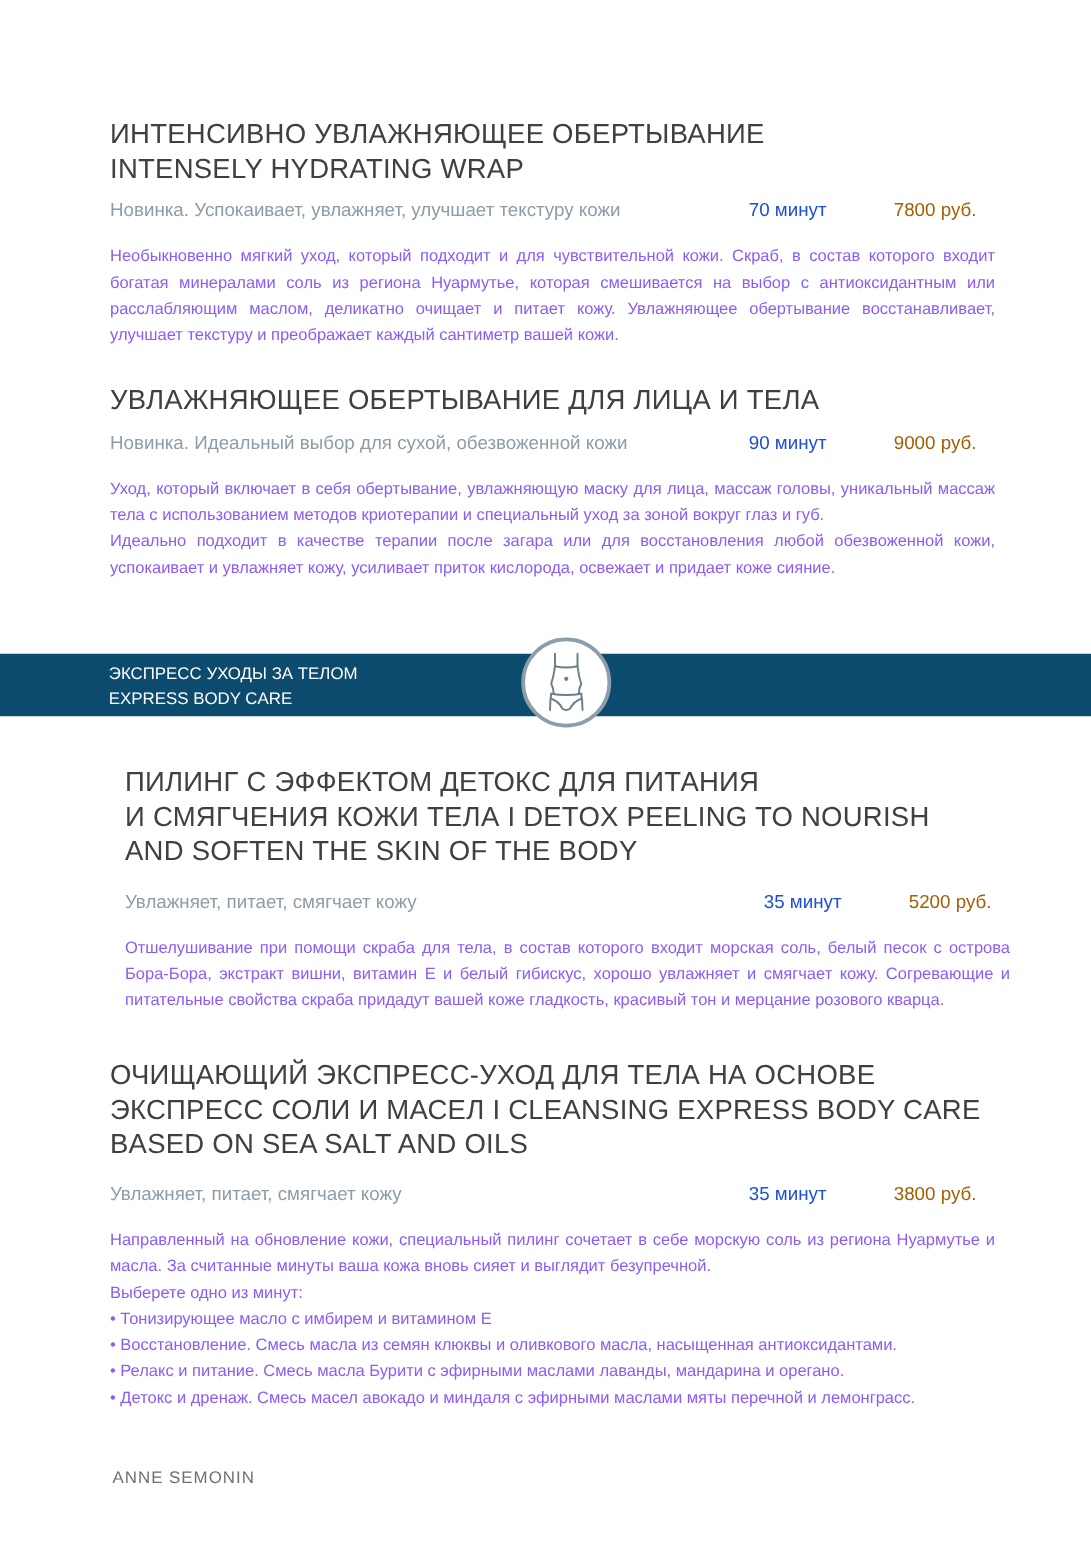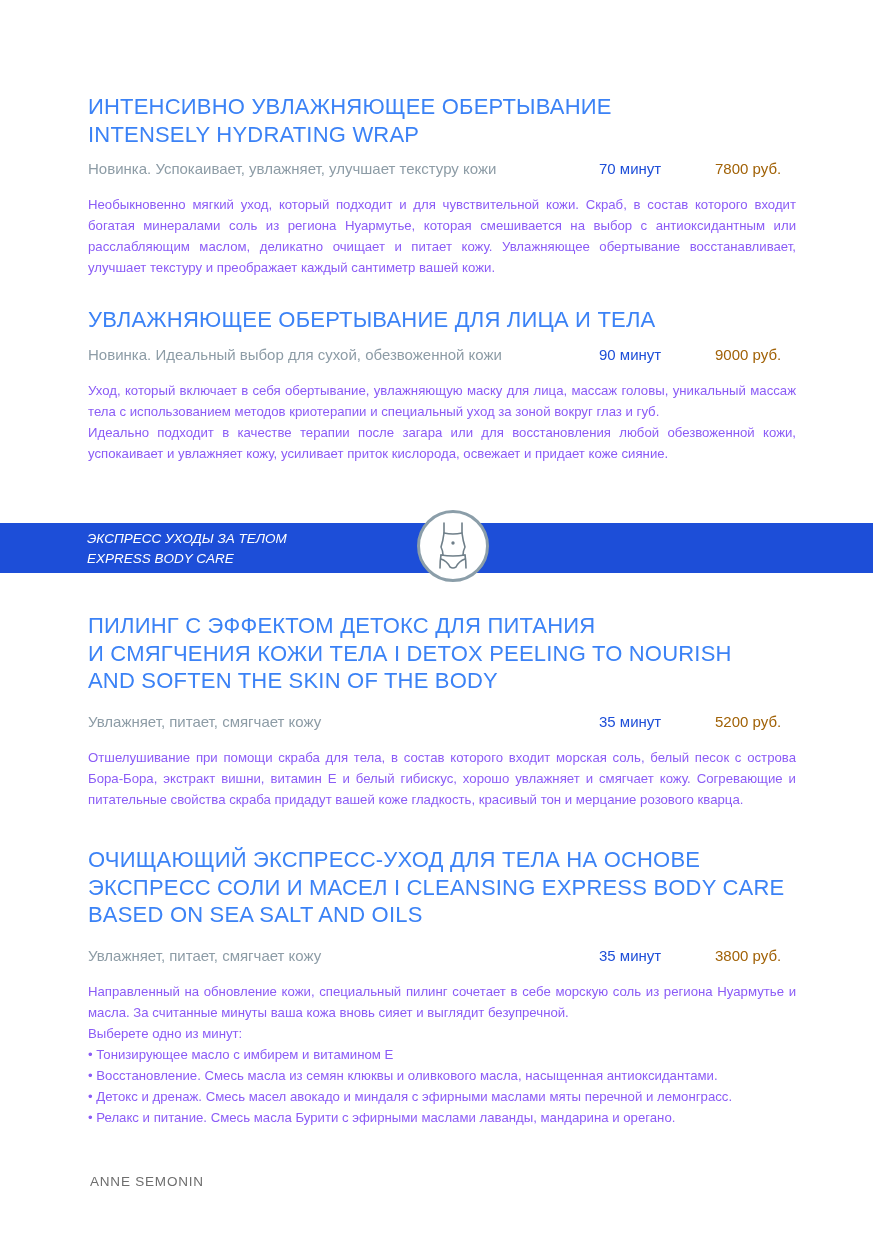--- a/index.html
+++ b/index.html
@@ -1,28 +1,28 @@
 <!DOCTYPE html>
 <html><head>
   <meta charset="utf-8">
   <style>
     * { box-sizing: border-box; margin: 0; padding: 0; }
     html, body { width: 873px; height: 1240px; background: #ffffff; overflow: hidden; }
     body { position: relative; font-family: "Liberation Sans", sans-serif; color: #3a3a3a; }
     .section { position: absolute; left: 88px; width: 708px; }
-    .title { color: #3b82f6; font-size: 22px; line-height: 27.5px; letter-spacing: 0.2px; font-weight: normal; }
+    .title { color: #404040; font-size: 22px; line-height: 27.5px; letter-spacing: 0.2px; font-weight: normal; }
     .title-line { display: block; white-space: nowrap; }
     .meta { position: relative; height: 22px; font-size: 15px; margin-top: 12px; }
     .meta .subtitle { position: absolute; left: 0; top: 0; color: #8d9ca6; white-space: nowrap; }
     .meta .duration { position: absolute; left: 511px; top: 0; color: #1d4ed8; white-space: nowrap; }
     .meta .price { position: absolute; left: 627px; top: 0; color: #a16207; white-space: nowrap; }
     .desc { margin-top: 10px; font-size: 13.2px; line-height: 21px; color: #8b5cf6; text-align: justify; }
     .desc p { display: block; }
     .desc .last { text-align-last: left; }
-    .band { position: absolute; left: 0; top: 523px; width: 873px; height: 50px; background: #1d4ed8; font-style: italic; }
+    .band { position: absolute; left: 0; top: 523px; width: 873px; height: 50px; background: #0c4a6e; }
     .band-text { position: absolute; left: 87px; top: 6px; color: #ffffff; font-size: 13.5px; line-height: 20px; }
     .band-icon { position: absolute; left: 417px; top: -13px; width: 72px; height: 72px; border-radius: 50%; background: #ffffff; border: 3px solid #8b9ea9; display: flex; align-items: center; justify-content: center; }
     .footer { position: absolute; left: 90px; top: 1174px; font-size: 13.5px; letter-spacing: 0.8px; color: #6e6e6e; }
     ul.oils { list-style: none; }
   </style>
 </head>
 <body>
 
 <section class="section" style="top:93px;">
   <h2 class="title">
@@ -66,21 +66,21 @@
       <path d="M13 12 Q22 14 31 12"></path>
       <circle cx="22" cy="22" r="0.9" fill="#6f7f89"></circle>
       <path d="M10 34 Q22 36 34 34"></path>
       <path d="M10 34 Q9 40 9 47"></path>
       <path d="M34 34 Q35 40 35 47"></path>
       <path d="M10 38 Q16 40 19 46 Q22 48 25 46 Q28 40 34 38"></path>
     </svg>
   </div>
 </div>
 
-<section class="section" style="top:612px;">
+<section class="section" style="top:612px;margin-left:12px;">
   <h2 class="title">
     <span class="title-line">ПИЛИНГ С ЭФФЕКТОМ ДЕТОКС ДЛЯ ПИТАНИЯ</span>
     <span class="title-line">И СМЯГЧЕНИЯ КОЖИ ТЕЛА  I  DETOX PEELING TO NOURISH</span>
     <span class="title-line">AND SOFTEN THE SKIN OF THE BODY</span>
   </h2>
   <div class="meta" style="margin-top:18px;">
     <span class="subtitle">Увлажняет, питает, смягчает кожу</span>
     <span class="duration">35 минут</span>
     <span class="price">5200 руб.</span>
   </div>
@@ -99,19 +99,19 @@
     <span class="subtitle">Увлажняет, питает, смягчает кожу</span>
     <span class="duration">35 минут</span>
     <span class="price">3800 руб.</span>
   </div>
   <div class="desc" style="margin-top:12px;">
     <p class="last">Направленный на обновление кожи, специальный пилинг сочетает в себе морскую соль из региона Нуармутье и масла. За считанные минуты ваша кожа вновь сияет и выглядит безупречной.</p>
     <p>Выберете одно из минут:</p>
     <ul class="oils">
       <li>• Тонизирующее масло с имбирем и витамином Е</li>
       <li>• Восстановление. Смесь масла из семян клюквы и оливкового масла, насыщенная антиоксидантами.</li>
+      <li>• Релакс и питание. Смесь масла Бурити с эфирными маслами лаванды, мандарина и орегано.</li>
       <li>• Детокс и дренаж. Смесь масел авокадо и миндаля с эфирными маслами мяты перечной и лемонграсс.</li>
-      <li>• Релакс и питание. Смесь масла Бурити с эфирными маслами лаванды, мандарина и орегано.</li>
     </ul>
   </div>
 </section>
 
 <div class="footer">ANNE SEMONIN</div>
 
 </body></html>

